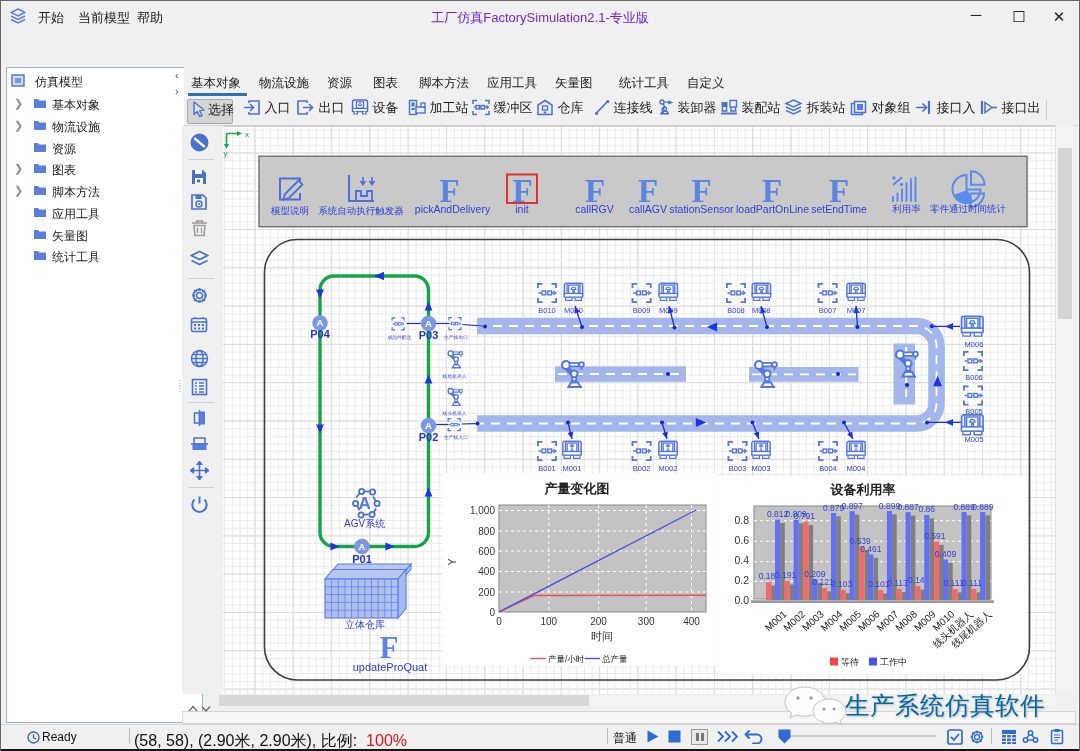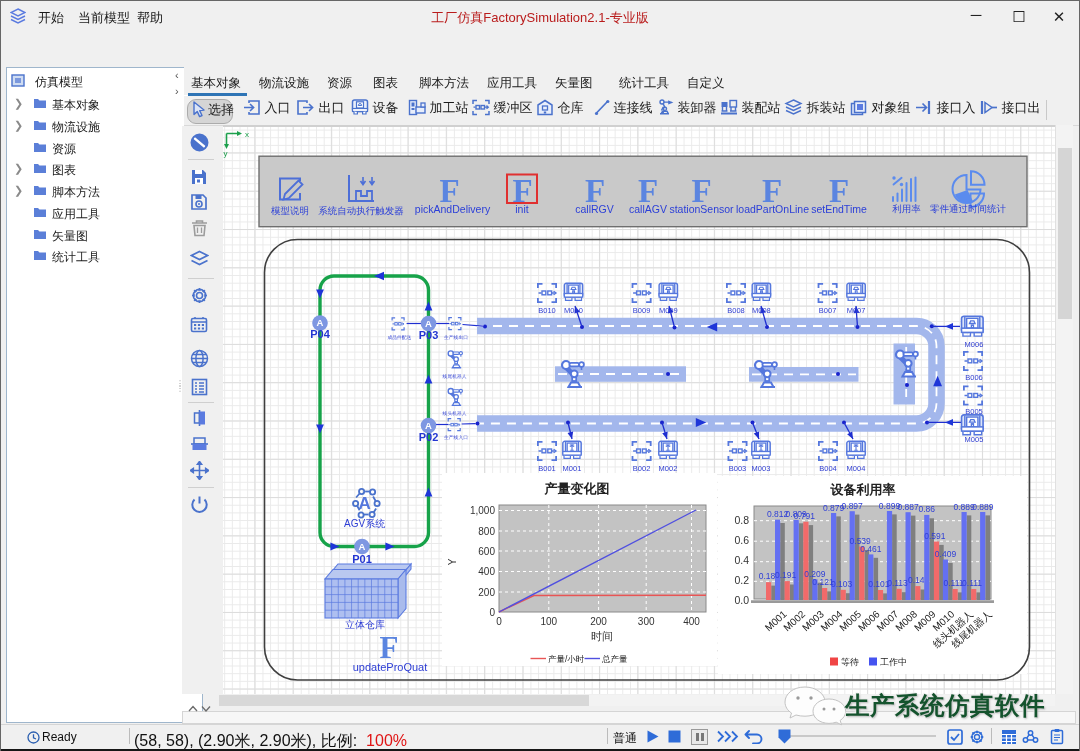--- a/index.html
+++ b/index.html
@@ -3,21 +3,21 @@
 <meta charset="utf-8">
 <style>
   * { margin:0; padding:0; box-sizing:border-box; }
   html,body { width:1080px; height:751px; overflow:hidden; font-family:"Liberation Sans",sans-serif; background:#f0f0f0; }
   #app { position:relative; width:1080px; height:751px; background:#f0f0f0; border:1px solid #666;padding-left:24px; }
   .abs { position:absolute; }
 
   
   #titlebar { position:absolute; left:0; top:0; width:100%; height:32px; background:#f0f0f0; }
   .menuitem { position:absolute; top:8px; font-size:13px; color:#1a1a1a; }
-  #apptitle { position:absolute; top:8px; left:0; width:100%; text-align:center; font-size:13px; color:#b91c1c; }
+  #apptitle { position:absolute; top:8px; left:0; width:100%; text-align:center; font-size:13px; color:#6d28d9; }
   .winbtn { position:absolute; top:4px; width:24px; height:24px; color:#222; font-size:15px; text-align:center; line-height:24px; }
 
   
   #tabbar { position:absolute; left:0; top:32px; width:100%; height:34px; background:#f0f0f0; }
   .tabtxt { position:absolute; top:10px; font-size:13.5px; color:#111; }
   #tabunderline { position:absolute; left:97px; top:29px; width:132px; height:3px; background:#2e74b5; }
 
   
   #tree { position:absolute; left:5px; top:66px; width:197px; height:656px; background:#fff; border:1px solid #9fb6cc; }
   .trow { position:absolute; left:0; width:100%; height:22px; font-size:12px; color:#1a1a1a; }
@@ -56,21 +56,21 @@
   #hscroll { position:absolute; left:218px; top:694px; width:836px; height:11px; background:#f3f3f3; }
   #hthumb { position:absolute; left:0; top:0; width:370px; height:11px; background:#d8d8d8; }
   #hscroll2 { position:absolute; left:181px; top:710px; width:894px; height:13px; background:#f7f7f7; border:1px solid #d5d5d5; }
 
   
   #statusbar { position:absolute; left:0; top:723px; width:100%; height:30px; background:#f0f0f0; border-top:1px solid #d5d5d5; font-size:12px; color:#111; }
   #blackbar { position:absolute; left:0; top:748px; width:100%; height:3px; background:#161616; }
 
   
   #wmark { position:absolute; left:782px; top:682px; width:290px; height:42px; z-index:30; }
-  #wmtext { position:absolute; left:62px; top:6px; font-size:24.5px; font-weight:bold; color:#14532d;
+  #wmtext { position:absolute; left:62px; top:6px; font-size:24.5px; font-weight:normal; color:#0369a1;
     text-shadow:1px 1px 2px #b5b5b5, -1px -1px 1px #efefef; letter-spacing:0.5px; white-space:nowrap; }
 </style>
 </head>
 <body>
 <div id="app">
 
   <div id="titlebar">
     <svg class="abs" style="left:9px;top:7px" width="16" height="17" viewBox="0 0 16 17">
       <g fill="none" stroke="#5b7be0" stroke-width="1.4">
         <path d="M8 1 L15 4.5 L8 8 L1 4.5 Z"></path>
@@ -160,21 +160,21 @@
     <div class="rtab" style="left:143px">资源</div>
     <div class="rtab" style="left:189px">图表</div>
     <div class="rtab" style="left:235px">脚本方法</div>
     <div class="rtab" style="left:303px">应用工具</div>
     <div class="rtab" style="left:371px">矢量图</div>
     <div class="rtab" style="left:435px">统计工具</div>
     <div class="rtab" style="left:503px">自定义</div>
   </div>
   <div id="rtabline"></div>
   <div id="ribbonbar">
-    <div class="rbtn" style="left:3px;width:46px;background:#d5d5d5;border:1px solid #ababab;border-radius:9px;padding:1px 0 0 3px">
+    <div class="rbtn" style="left:3px;width:46px;background:#d5d5d5;border:1px solid #ababab;border-radius:2px;padding:1px 0 0 3px">
       <svg width="17" height="17" viewBox="0 0 17 17">
           <path d="M3 1 L13 9 L8.7 9.6 L11 14.5 L8.6 15.6 L6.3 10.6 L3 13.4 Z" fill="#dbe4f6" stroke="#4a72cc" stroke-width="1.4" stroke-linejoin="round"></path>
         </svg>选择</div>
     <div class="rbtn" style="left:59px">
       <svg width="18" height="17" viewBox="0 0 18 17">
           <path d="M6 4 V2 h10 v13 H6 v-2" fill="none" stroke="#4a72cc" stroke-width="1.6"></path>
           <path d="M1 8.5 h9 M7 5 l3.6 3.5 L7 12" fill="none" stroke="#4a72cc" stroke-width="1.6"></path>
         </svg> 入口</div>
     <div class="rbtn" style="left:113px">
       <svg width="18" height="17" viewBox="0 0 18 17">

